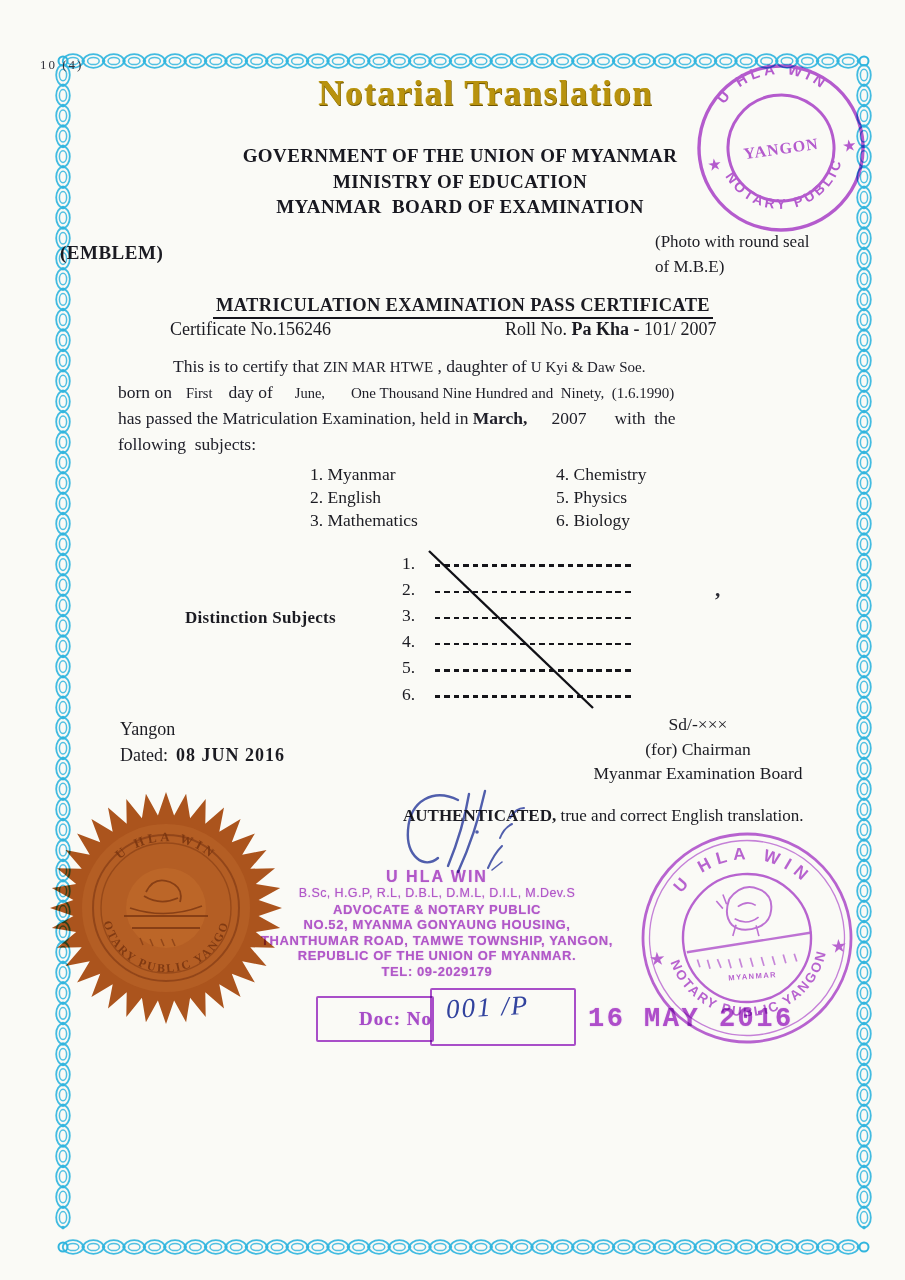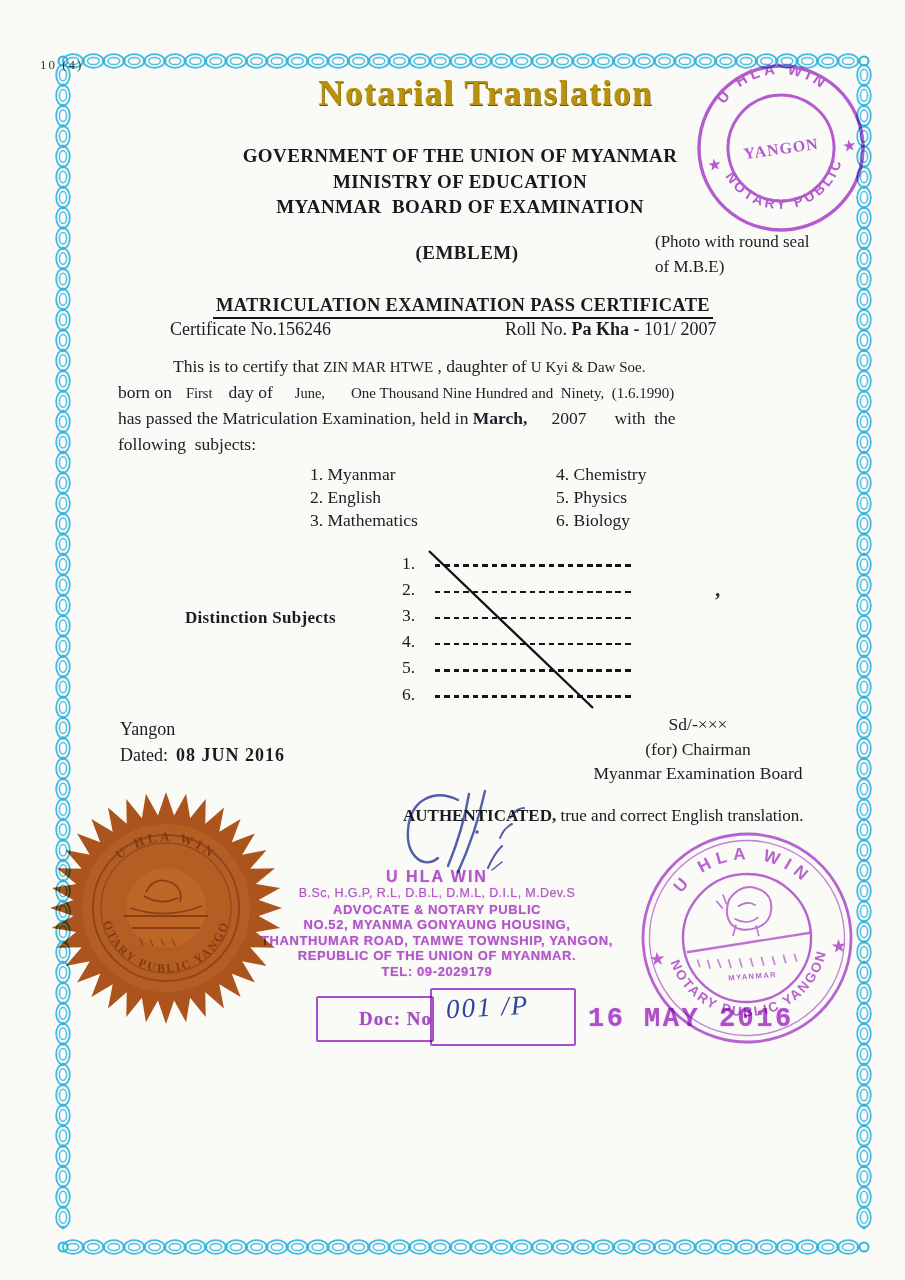--- a/index.html
+++ b/index.html
@@ -7,21 +7,21 @@
         font-family:"Liberation Serif",serif;color:#1b1b22;}
   [data-bind]{white-space:pre-wrap;}
   .abs{position:absolute;}
   svg{position:absolute;overflow:visible;}
 
   
   .title{left:60px;top:74px;width:852px;text-align:center;font-size:35px;font-weight:bold;
          letter-spacing:1.5px;color:#b8920e;
          text-shadow:0.5px 0.8px 0 #6e5504, -0.5px -0.5px 0 #d9c256;}
   .hdr{left:60px;top:143px;width:800px;text-align:center;font-weight:bold;font-size:19px;line-height:25.5px;letter-spacing:0.4px;color:#181820;}
-  .emblem{left:60px;top:242px;width:790px;text-align:center;font-weight:bold;font-size:19px;letter-spacing:0.5px;margin-left:12px;}
+  .emblem{left:60px;top:242px;width:790px;font-weight:bold;font-size:19px;letter-spacing:0.5px;}
   .photonote{left:655px;top:229px;width:200px;font-size:17px;line-height:25px;}
   .certhead{left:62px;top:295px;width:802px;text-align:center;}
   .certhead span{display:inline-block;font-size:18.5px;font-weight:bold;letter-spacing:0.3px;
                  border-bottom:2.2px solid #15151c;padding:0 3px 1px;}
   .certno{left:170px;top:319px;font-size:18px;}
   .rollno{left:505px;top:319px;font-size:18px;}
   .b{font-weight:bold;}
 
   
   .bodyline{left:118px;width:690px;font-size:17.5px;color:#20202a;}

